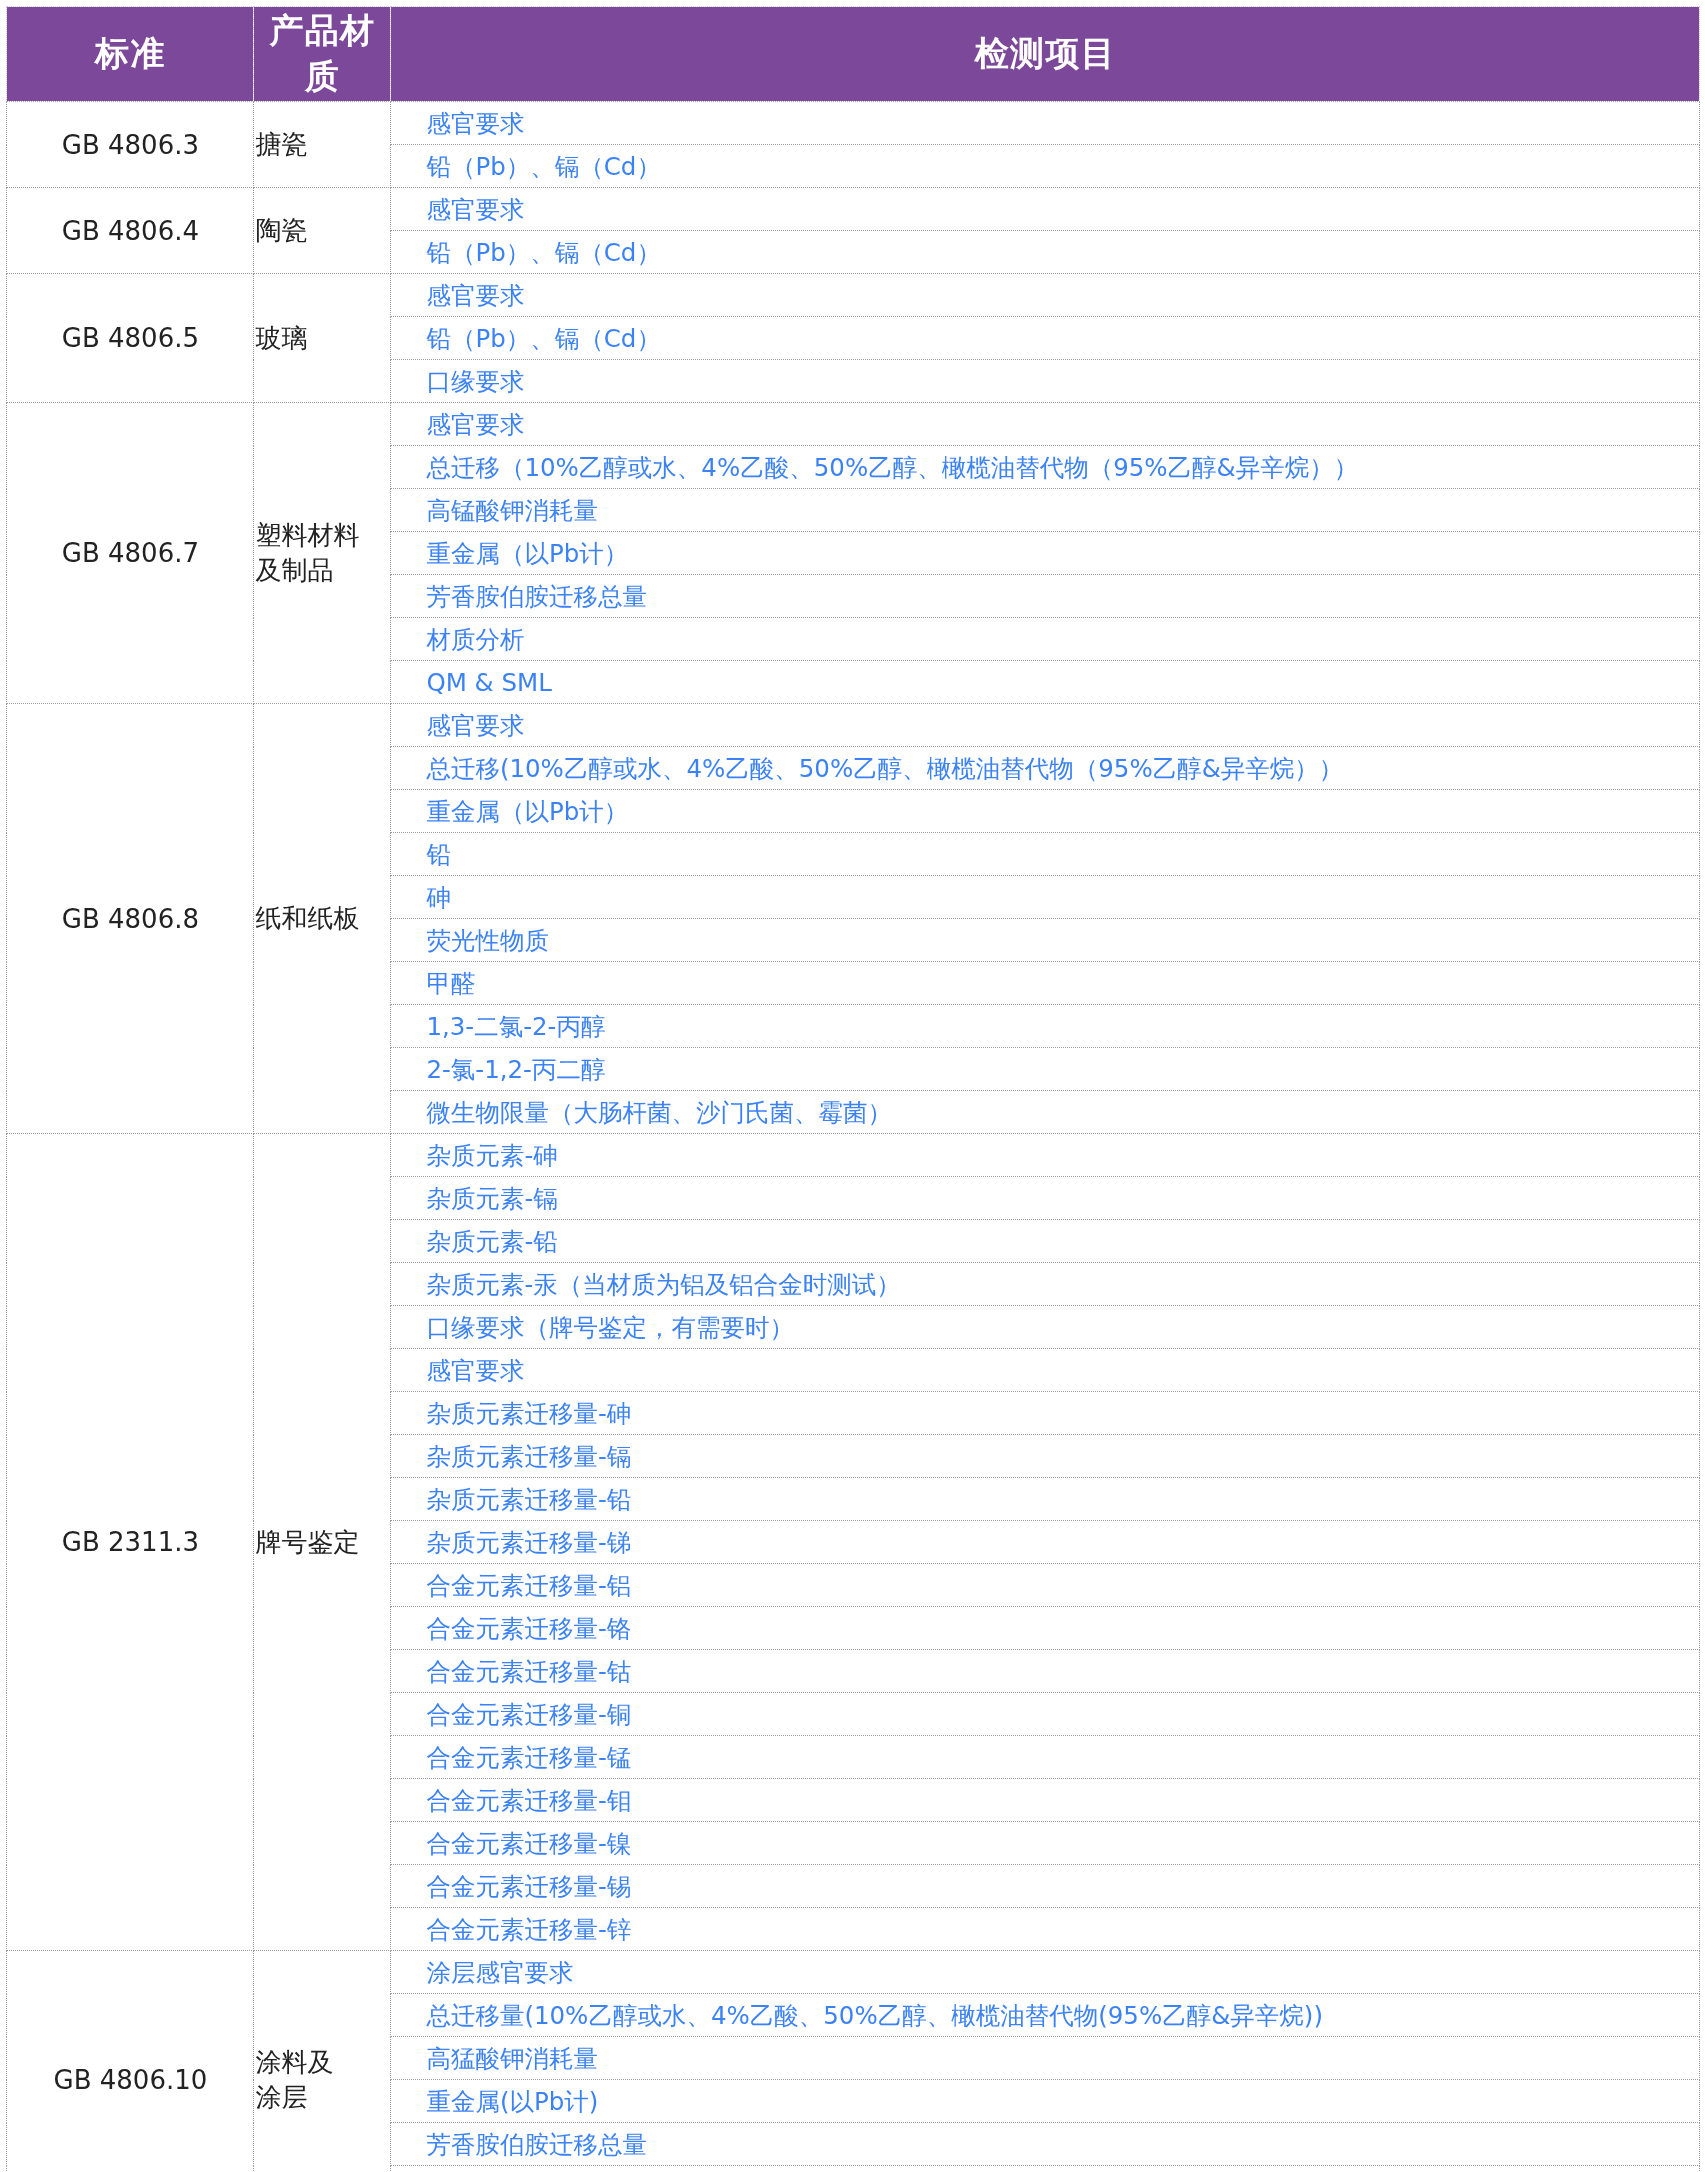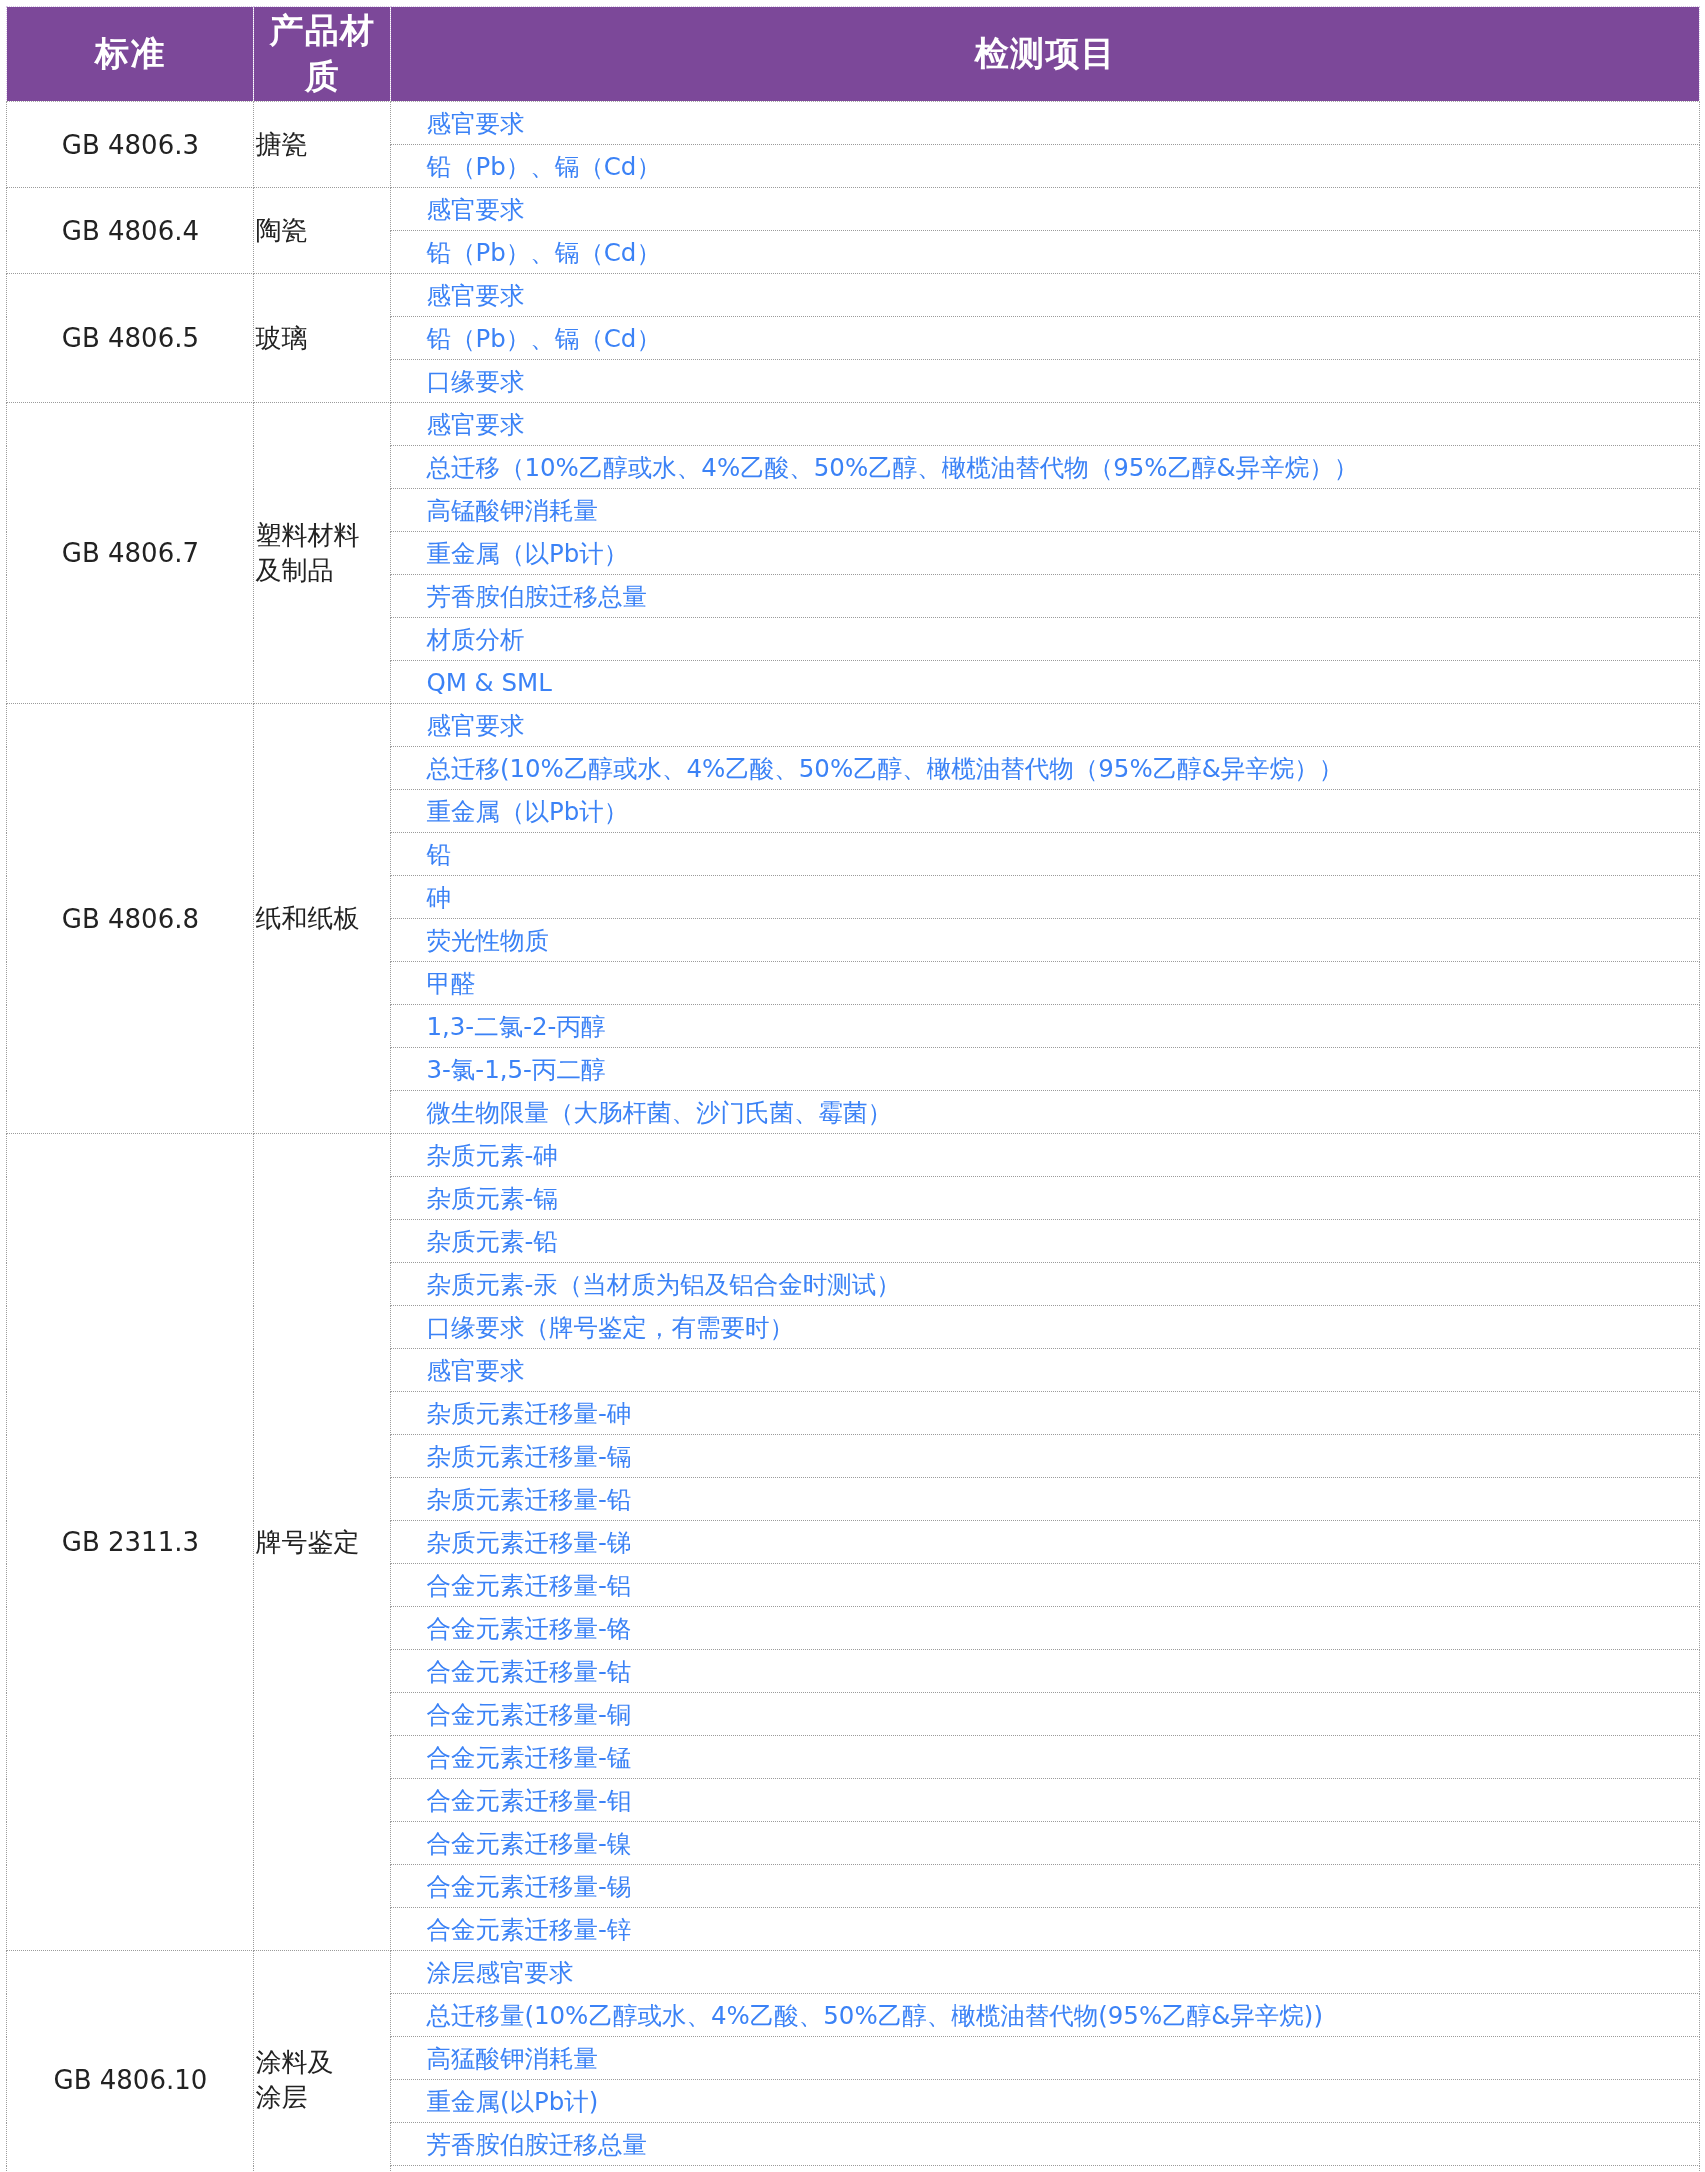--- a/index.html
+++ b/index.html
@@ -161,21 +161,21 @@
       <tr>
           <td class="item">荧光性物质</td>
         </tr>
       <tr>
           <td class="item">甲醛</td>
         </tr>
       <tr>
           <td class="item">1,3-二氯-2-丙醇</td>
         </tr>
       <tr>
-          <td class="item">3-氯-1,5-丙二醇</td>
+          <td class="item">2-氯-1,2-丙二醇</td>
         </tr>
       <tr>
           <td class="item">微生物限量（大肠杆菌、沙门氏菌、霉菌）</td>
         </tr>
 
       <tr>
         <td class="std" rowspan="19">GB 2311.3</td>
         <td class="mat" rowspan="19">牌号鉴定</td>
         <td class="item">杂质元素-砷</td>
       </tr>

